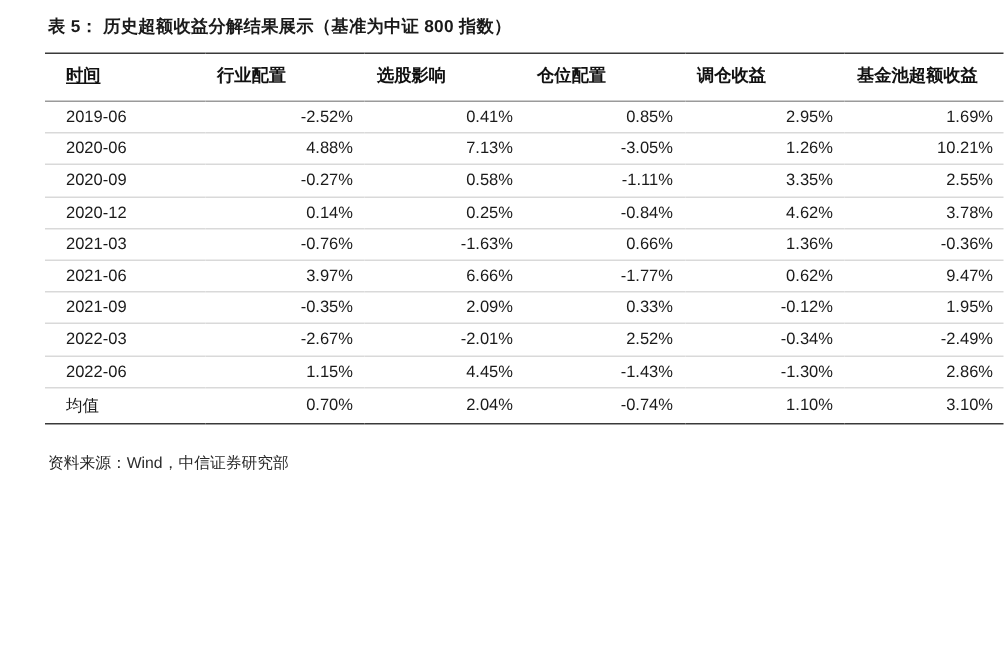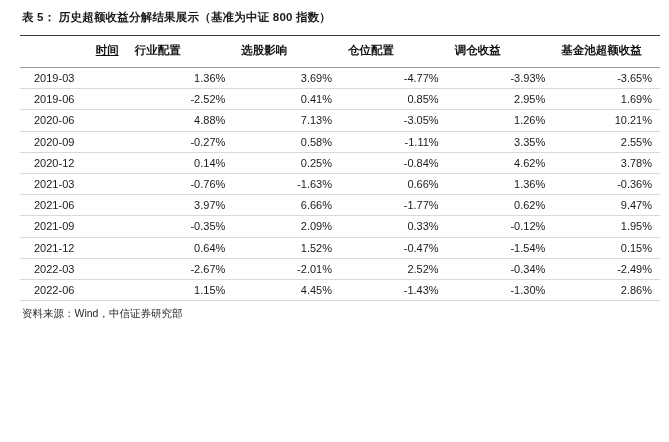--- a/index.html
+++ b/index.html
@@ -12,21 +12,21 @@
     height: 442px;
     font-family: "Liberation Sans", sans-serif;
     color: #000000;
     overflow: hidden;
   }
   .page {
     position: relative;
     width: 669px;
     height: 442px;
     box-sizing: border-box;
-    padding: 8px 14px 0 18px;
+    padding: 8px 14px 0 28px;
   }
   .caption {
     font-size: 11.5px;
     font-weight: bold;
     color: #1a1a1a;
     letter-spacing: 0.2px;
     margin: 2px 0 10px 4px;
     white-space: nowrap;
   }
   table.data {
@@ -40,42 +40,42 @@
     font-weight: bold;
     font-size: 11.5px;
     padding: 7px 8px 9px 8px;
     border-top: 1.6px solid #3a3a3a;
     border-bottom: 1.1px solid #9a9a9a;
     text-align: left;
     white-space: nowrap;
     color: #111;
   }
   table.data thead th.first {
-    text-align: right;
+    text-align: left;
     padding-left: 14px;
     text-decoration: underline;
   }
   table.data tbody td {
     padding: 4.1px 8px;
     border-bottom: 0.8px solid #d9d9d9;
     text-align: right;
     white-space: nowrap;
     font-size: 11px;
     color: #1a1a1a;
   }
   table.data tbody td.first {
     text-align: left;
     padding-left: 14px;
   }
   table.data tbody tr.total td {
     border-bottom: 1.6px solid #3a3a3a;
     border-top: 0.8px solid #d9d9d9;
   }
   .source {
-    margin: 6px 0 0 4px;
+    margin: 19px 0 0 4px;
     font-size: 10.5px;
     color: #2a2a2a;
     white-space: nowrap;
   }
   .clip-bottom {
     position: absolute;
     left: 0;
     top: 436px;
     width: 669px;
     height: 6px;
@@ -95,28 +95,20 @@
       <tr>
         <th class="first">时间</th>
         <th>行业配置</th>
         <th>选股影响</th>
         <th>仓位配置</th>
         <th>调仓收益</th>
         <th>基金池超额收益</th>
       </tr>
     </thead>
     <tbody>
-      <tr>
-        <td class="first">2019-03</td>
-        <td>1.36%</td>
-        <td>3.69%</td>
-        <td>-4.77%</td>
-        <td>-3.93%</td>
-        <td>-3.65%</td>
-      </tr>
       <tr>
         <td class="first">2019-06</td>
         <td>-2.52%</td>
         <td>0.41%</td>
         <td>0.85%</td>
         <td>2.95%</td>
         <td>1.69%</td>
       </tr>
       <tr>
         <td class="first">2020-06</td>
@@ -160,42 +152,42 @@
       </tr>
       <tr>
         <td class="first">2021-09</td>
         <td>-0.35%</td>
         <td>2.09%</td>
         <td>0.33%</td>
         <td>-0.12%</td>
         <td>1.95%</td>
       </tr>
       <tr>
-        <td class="first">2021-12</td>
-        <td>0.64%</td>
-        <td>1.52%</td>
-        <td>-0.47%</td>
-        <td>-1.54%</td>
-        <td>0.15%</td>
-      </tr>
-      <tr>
         <td class="first">2022-03</td>
         <td>-2.67%</td>
         <td>-2.01%</td>
         <td>2.52%</td>
         <td>-0.34%</td>
         <td>-2.49%</td>
       </tr>
       <tr>
         <td class="first">2022-06</td>
         <td>1.15%</td>
         <td>4.45%</td>
         <td>-1.43%</td>
         <td>-1.30%</td>
         <td>2.86%</td>
       </tr>
+      <tr class="total">
+        <td class="first">均值</td>
+        <td>0.70%</td>
+        <td>2.04%</td>
+        <td>-0.74%</td>
+        <td>1.10%</td>
+        <td>3.10%</td>
+      </tr>
     </tbody>
   </table>
 
   <div class="source">资料来源：Wind，中信证券研究部</div>
 
   <div class="clip-bottom"></div>
 </div>
 
 </body></html>

